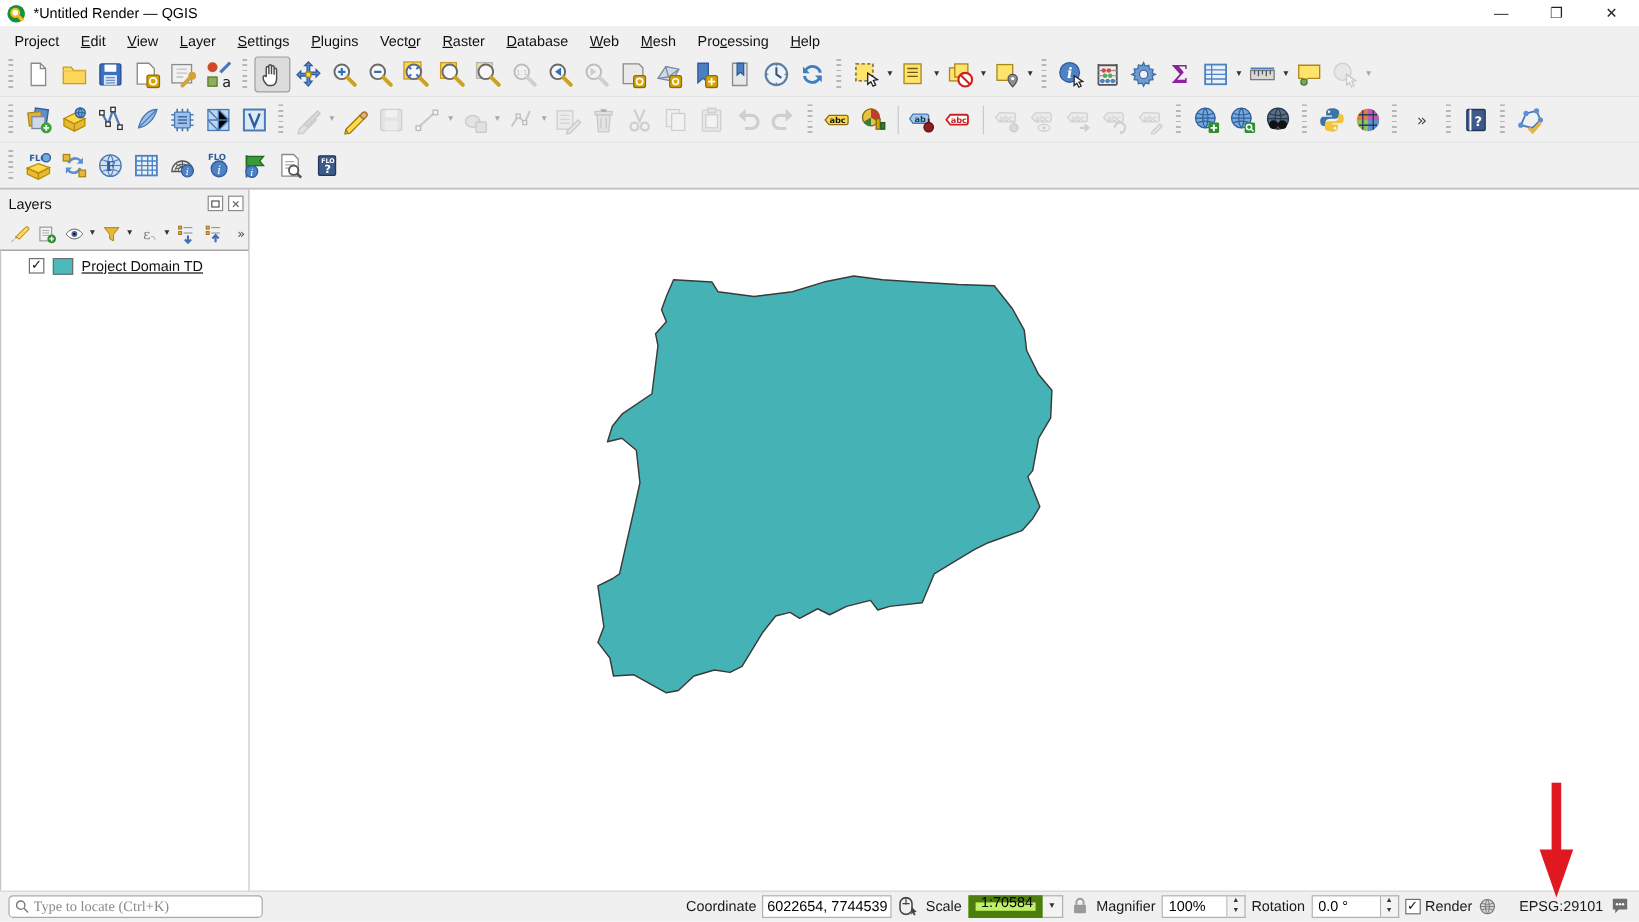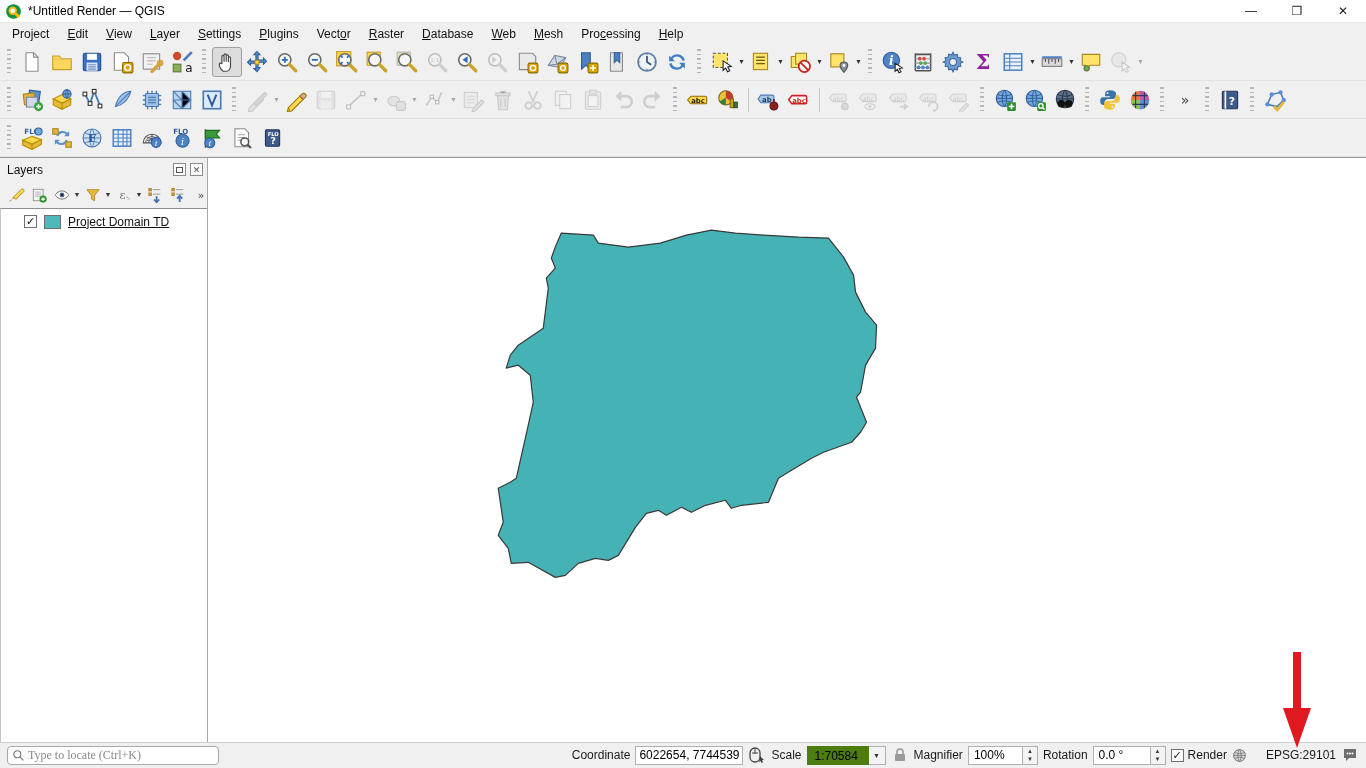--- a/index.html
+++ b/index.html
@@ -48,21 +48,21 @@
   
   .statusbar{height:25px;display:flex;align-items:center;background:#f0f0f0;border-top:1px solid #cfcfcf;padding:0 7px;gap:5px}
   .locate{width:212px;height:19px;border:1px solid #a9a9a9;border-radius:4px;background:#fff;display:flex;align-items:center;padding:0 4px;gap:3px}
   .locate input{border:none;outline:none;flex:1;font-family:Liberation Serif, serif;font-size:12px;color:#333;background:transparent}
   .locate input::placeholder{color:#8a8a8a}
   .sb-label{color:#1a1a1a;white-space:nowrap}
   .sb-field{height:19px;border:1px solid #b0b0b0;background:#fff;display:flex;align-items:center;justify-content:center;font-size:12px}
   .sb-input{border:none;outline:none;width:100%;text-align:center;font-family:"Liberation Sans",sans-serif;font-size:12px;background:transparent}
   .coord{width:108px}
   .scale-wrap{display:flex;align-items:stretch;height:19px}
-  .scale{width:62px;border:3px solid #4d7c0f;background:#4d7c0f;display:flex;align-items:flex-start;padding-left:5px}
+  .scale{width:62px;border:6px solid #4d7c0f;background:#bef264;display:flex;align-items:flex-end;padding-left:5px}
   .combo-btn{width:17px;border:1px solid #b0b0b0;border-left:none;background:#f3f3f3;display:flex;align-items:center;justify-content:center;font-size:7px;color:#333}
   .spin-wrap{display:flex;height:19px}
   .spin-field{border:1px solid #b0b0b0;background:#fff;display:flex;align-items:center;padding-left:5px}
   .spin-btns{width:15px;border:1px solid #b0b0b0;border-left:none;background:#f3f3f3;display:flex;flex-direction:column}
   .spin-btns div{flex:1;display:flex;align-items:center;justify-content:center;font-size:6px;color:#333;line-height:1}
   .sb-icon{width:18px;height:18px;display:flex;align-items:center;justify-content:center;flex:0 0 auto}
   .sb-icon svg{width:16px;height:16px}
   .render-wrap{display:flex;align-items:center;gap:4px}
   .crs{display:flex;align-items:center;gap:19px}
   .spacer{flex:1}

